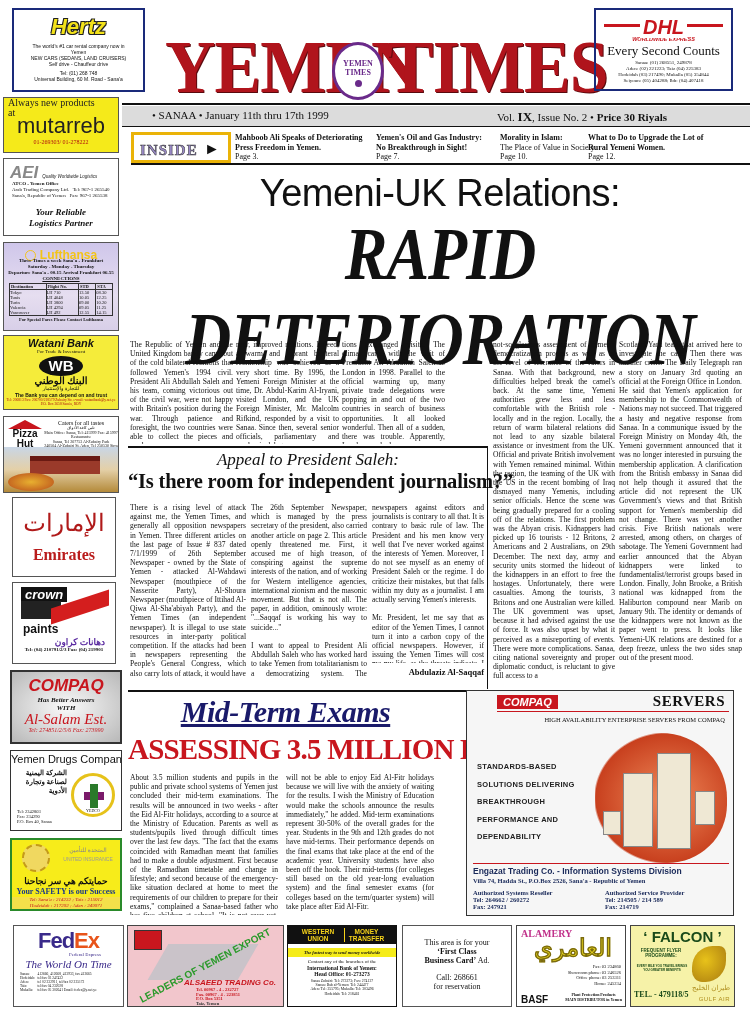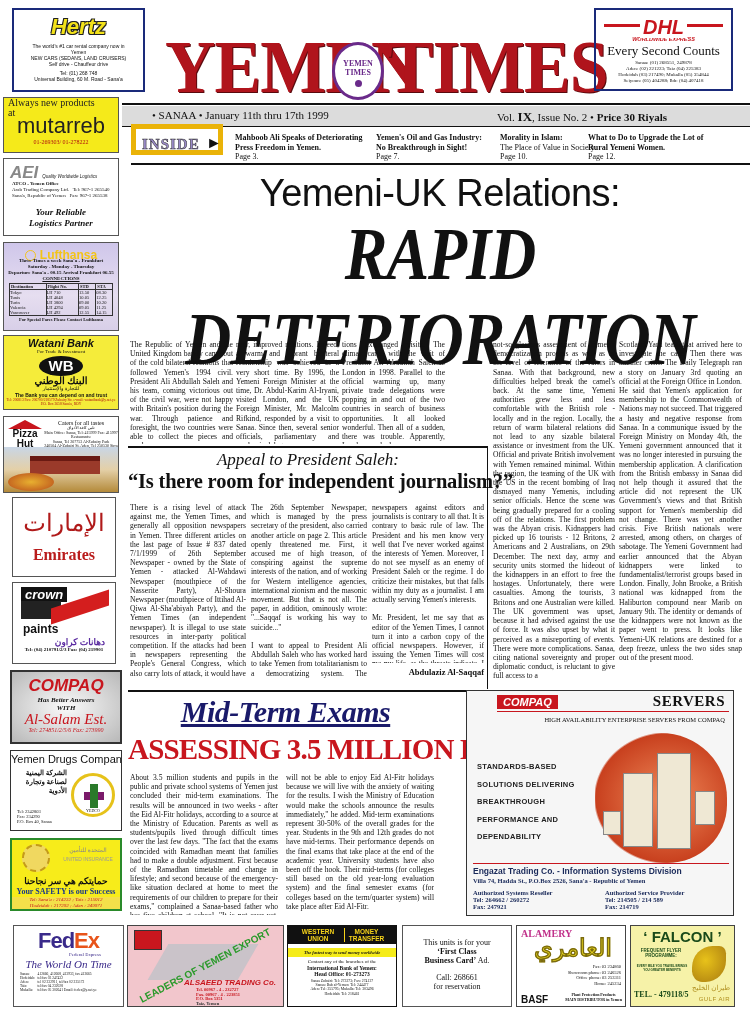--- a/index.html
+++ b/index.html
@@ -51,21 +51,21 @@
 
 <div class="rule" style="left:122px;top:103px;width:628px;height:2px"></div>
 <div class="abs" style="left:122px;top:106px;width:628px;height:20px;background:#dcdcdc;">
   <span class="abs" style="left:30px;top:3px;font-size:11px;">• SANAA • January 11th thru 17th 1999</span>
   <span class="abs" style="left:375px;top:3px;font-size:11px;">
     <span>Vol. </span><b style="font-size:13px">IX</b><span>, Issue No. 2 • </span><b>Price 30 Riyals</b>
   </span>
 </div>
 <div class="rule" style="left:122px;top:126px;width:628px;height:1px"></div>
 
-<div class="abs" style="left:131px;top:124px;width:92px;height:31px;border:5px solid #eab308;">
+<div class="abs" style="left:131px;top:132px;width:100px;height:31px;border:3px solid #eab308;">
   <span class="abs" style="left:6px;top:7px;font-size:15px;font-weight:bold;letter-spacing:1px;color:#9a8ac8;-webkit-text-stroke:0.5px #333;">INSIDE</span>
   <span class="abs" style="left:70px;top:5px;font-size:16px;color:#111;">►</span>
 </div>
 <div class="rule" style="left:131px;top:163px;width:619px;height:2px"></div>
 <div class="inside-item" style="left:235px;top:133px;width:135px;">
   <b>Mahboob Ali Speaks of Deteriorating Press Freedom in Yemen.</b><br><span>Page 3.</span>
 </div>
 <div class="inside-item" style="left:376px;top:133px;width:115px;">
   <b>Yemen's Oil and Gas Industry: No Breakthrough in Sight!</b><br><span>Page 7.</span>
 </div>
@@ -346,21 +346,21 @@
   <div style="font-size:5.5px;font-weight:bold;line-height:6px;">Head Office: 01-273273</div>
   <div style="font-size:3.8px;line-height:4.2px;margin-top:2px;">
     <div>Sanaa Zubairi: Tel: 273273; Fax: 274127</div>
     <div>Sanaa: Bab al-Yemen: Tel: 244477</div>
     <div>Aden: Tel: 255795; Mukalla: Tel: 303496</div>
     <div>Hodeidah: Tel: 218461</div>
   </div>
 </div>
 
 <div class="ad" style="left:402px;top:925px;width:110px;height:82px;border:1px solid #555;">
-  <div style="font-size:8px;margin-top:12px;">This units is for your</div>
+  <div style="font-size:8px;margin-top:12px;">This area is for your</div>
   <div style="font-size:8px;font-weight:bold;">‘First Class</div>
   <div style="font-size:8px;"><b>Business Card’</b><span> Ad.</span></div>
   <div style="font-size:8px;margin-top:8px;">Call: 268661</div>
   <div style="font-size:8px;">for reservation</div>
 </div>
 
 <div class="ad" style="left:516px;top:925px;width:110px;height:82px;border:1.5px solid #444;text-align:right;">
   <div style="position:absolute;left:4px;top:2px;font-size:10px;color:#c0308a;font-weight:bold;">ALAMERY</div>
   <div style="position:absolute;left:6px;top:8px;width:100px;text-align:center;font-size:24px;font-weight:bold;color:#e6d41a;-webkit-text-stroke:0.5px #7a6a10;">العامري</div>
   <div style="position:absolute;right:4px;top:38px;font-size:4.5px;line-height:5.5px;">

